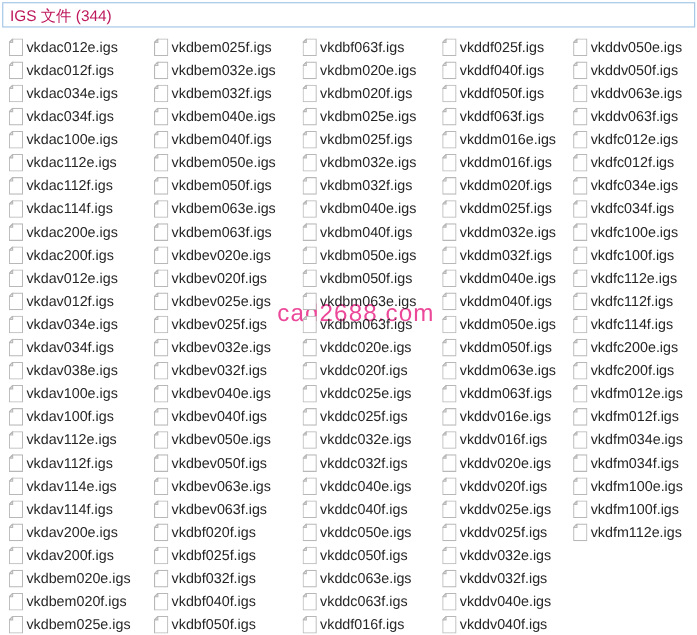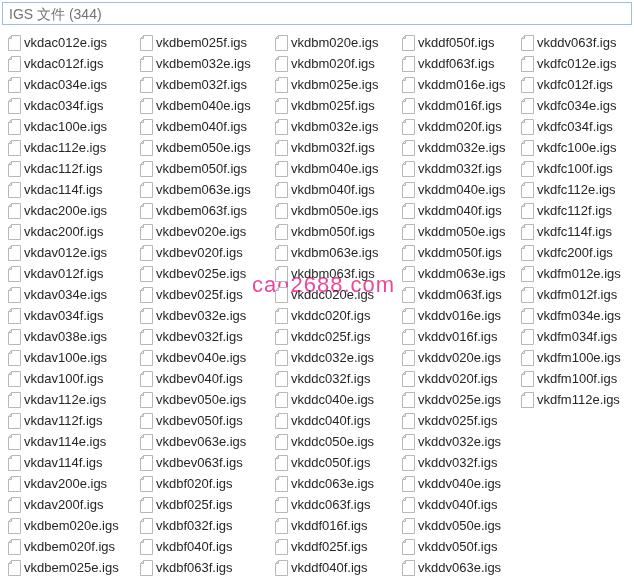--- a/index.html
+++ b/index.html
@@ -14,21 +14,21 @@
     overflow: hidden;
     position: relative;
   }
   .section-header {
     margin: 2px 2px 0 2px;
     border: 1px solid #9dc1e4;
     height: 23px;
     line-height: 23px;
     padding-left: 6px;
     font-size: 14px;
-    color: #737373;
+    color: #be185d;
     background: #ffffff;
     box-sizing: border-box;
     position: relative;
     z-index: 1;
   }
   .watermark {
     position: absolute;
     left: 252px;
     top: 272px;
     font-size: 22px;
@@ -583,20 +583,29 @@
   <div class="file-item">
     <span class="file-icon">
       <svg width="13" height="16" viewBox="0 0 13 16">
         <path d="M3.5 0.5 H12.5 V15.5 H0.5 V3.5 Z" fill="#ffffff" stroke="#b8b8b8" stroke-width="1"></path>
         <path d="M3.5 0.5 V3.5 H0.5 Z" fill="#ededed" stroke="#b8b8b8" stroke-width="1"></path>
       </svg>
     </span>
     <span class="file-label">vkdbf040f.igs</span>
   </div>
 
+  <div class="file-item">
+    <span class="file-icon">
+      <svg width="13" height="16" viewBox="0 0 13 16">
+        <path d="M3.5 0.5 H12.5 V15.5 H0.5 V3.5 Z" fill="#ffffff" stroke="#b8b8b8" stroke-width="1"></path>
+        <path d="M3.5 0.5 V3.5 H0.5 Z" fill="#ededed" stroke="#b8b8b8" stroke-width="1"></path>
+      </svg>
+    </span>
+    <span class="file-label">vkdbf050f.igs</span>
+  </div>
 
   <div class="file-item">
     <span class="file-icon">
       <svg width="13" height="16" viewBox="0 0 13 16">
         <path d="M3.5 0.5 H12.5 V15.5 H0.5 V3.5 Z" fill="#ffffff" stroke="#b8b8b8" stroke-width="1"></path>
         <path d="M3.5 0.5 V3.5 H0.5 Z" fill="#ededed" stroke="#b8b8b8" stroke-width="1"></path>
       </svg>
     </span>
     <span class="file-label">vkdbf063f.igs</span>
   </div>
@@ -734,20 +743,29 @@
   <div class="file-item">
     <span class="file-icon">
       <svg width="13" height="16" viewBox="0 0 13 16">
         <path d="M3.5 0.5 H12.5 V15.5 H0.5 V3.5 Z" fill="#ffffff" stroke="#b8b8b8" stroke-width="1"></path>
         <path d="M3.5 0.5 V3.5 H0.5 Z" fill="#ededed" stroke="#b8b8b8" stroke-width="1"></path>
       </svg>
     </span>
     <span class="file-label">vkddc020f.igs</span>
   </div>
 
+  <div class="file-item">
+    <span class="file-icon">
+      <svg width="13" height="16" viewBox="0 0 13 16">
+        <path d="M3.5 0.5 H12.5 V15.5 H0.5 V3.5 Z" fill="#ffffff" stroke="#b8b8b8" stroke-width="1"></path>
+        <path d="M3.5 0.5 V3.5 H0.5 Z" fill="#ededed" stroke="#b8b8b8" stroke-width="1"></path>
+      </svg>
+    </span>
+    <span class="file-label">vkddc025e.igs</span>
+  </div>
 
   <div class="file-item">
     <span class="file-icon">
       <svg width="13" height="16" viewBox="0 0 13 16">
         <path d="M3.5 0.5 H12.5 V15.5 H0.5 V3.5 Z" fill="#ffffff" stroke="#b8b8b8" stroke-width="1"></path>
         <path d="M3.5 0.5 V3.5 H0.5 Z" fill="#ededed" stroke="#b8b8b8" stroke-width="1"></path>
       </svg>
     </span>
     <span class="file-label">vkddc025f.igs</span>
   </div>
@@ -907,20 +925,29 @@
     <span class="file-icon">
       <svg width="13" height="16" viewBox="0 0 13 16">
         <path d="M3.5 0.5 H12.5 V15.5 H0.5 V3.5 Z" fill="#ffffff" stroke="#b8b8b8" stroke-width="1"></path>
         <path d="M3.5 0.5 V3.5 H0.5 Z" fill="#ededed" stroke="#b8b8b8" stroke-width="1"></path>
       </svg>
     </span>
     <span class="file-label">vkddm020f.igs</span>
   </div>
 
 
+  <div class="file-item">
+    <span class="file-icon">
+      <svg width="13" height="16" viewBox="0 0 13 16">
+        <path d="M3.5 0.5 H12.5 V15.5 H0.5 V3.5 Z" fill="#ffffff" stroke="#b8b8b8" stroke-width="1"></path>
+        <path d="M3.5 0.5 V3.5 H0.5 Z" fill="#ededed" stroke="#b8b8b8" stroke-width="1"></path>
+      </svg>
+    </span>
+    <span class="file-label">vkddm025f.igs</span>
+  </div>
 
   <div class="file-item">
     <span class="file-icon">
       <svg width="13" height="16" viewBox="0 0 13 16">
         <path d="M3.5 0.5 H12.5 V15.5 H0.5 V3.5 Z" fill="#ffffff" stroke="#b8b8b8" stroke-width="1"></path>
         <path d="M3.5 0.5 V3.5 H0.5 Z" fill="#ededed" stroke="#b8b8b8" stroke-width="1"></path>
       </svg>
     </span>
     <span class="file-label">vkddm032e.igs</span>
   </div>
@@ -1219,20 +1246,29 @@
   <div class="file-item">
     <span class="file-icon">
       <svg width="13" height="16" viewBox="0 0 13 16">
         <path d="M3.5 0.5 H12.5 V15.5 H0.5 V3.5 Z" fill="#ffffff" stroke="#b8b8b8" stroke-width="1"></path>
         <path d="M3.5 0.5 V3.5 H0.5 Z" fill="#ededed" stroke="#b8b8b8" stroke-width="1"></path>
       </svg>
     </span>
     <span class="file-label">vkdfc114f.igs</span>
   </div>
 
+  <div class="file-item">
+    <span class="file-icon">
+      <svg width="13" height="16" viewBox="0 0 13 16">
+        <path d="M3.5 0.5 H12.5 V15.5 H0.5 V3.5 Z" fill="#ffffff" stroke="#b8b8b8" stroke-width="1"></path>
+        <path d="M3.5 0.5 V3.5 H0.5 Z" fill="#ededed" stroke="#b8b8b8" stroke-width="1"></path>
+      </svg>
+    </span>
+    <span class="file-label">vkdfc200e.igs</span>
+  </div>
 
   <div class="file-item">
     <span class="file-icon">
       <svg width="13" height="16" viewBox="0 0 13 16">
         <path d="M3.5 0.5 H12.5 V15.5 H0.5 V3.5 Z" fill="#ffffff" stroke="#b8b8b8" stroke-width="1"></path>
         <path d="M3.5 0.5 V3.5 H0.5 Z" fill="#ededed" stroke="#b8b8b8" stroke-width="1"></path>
       </svg>
     </span>
     <span class="file-label">vkdfc200f.igs</span>
   </div>

